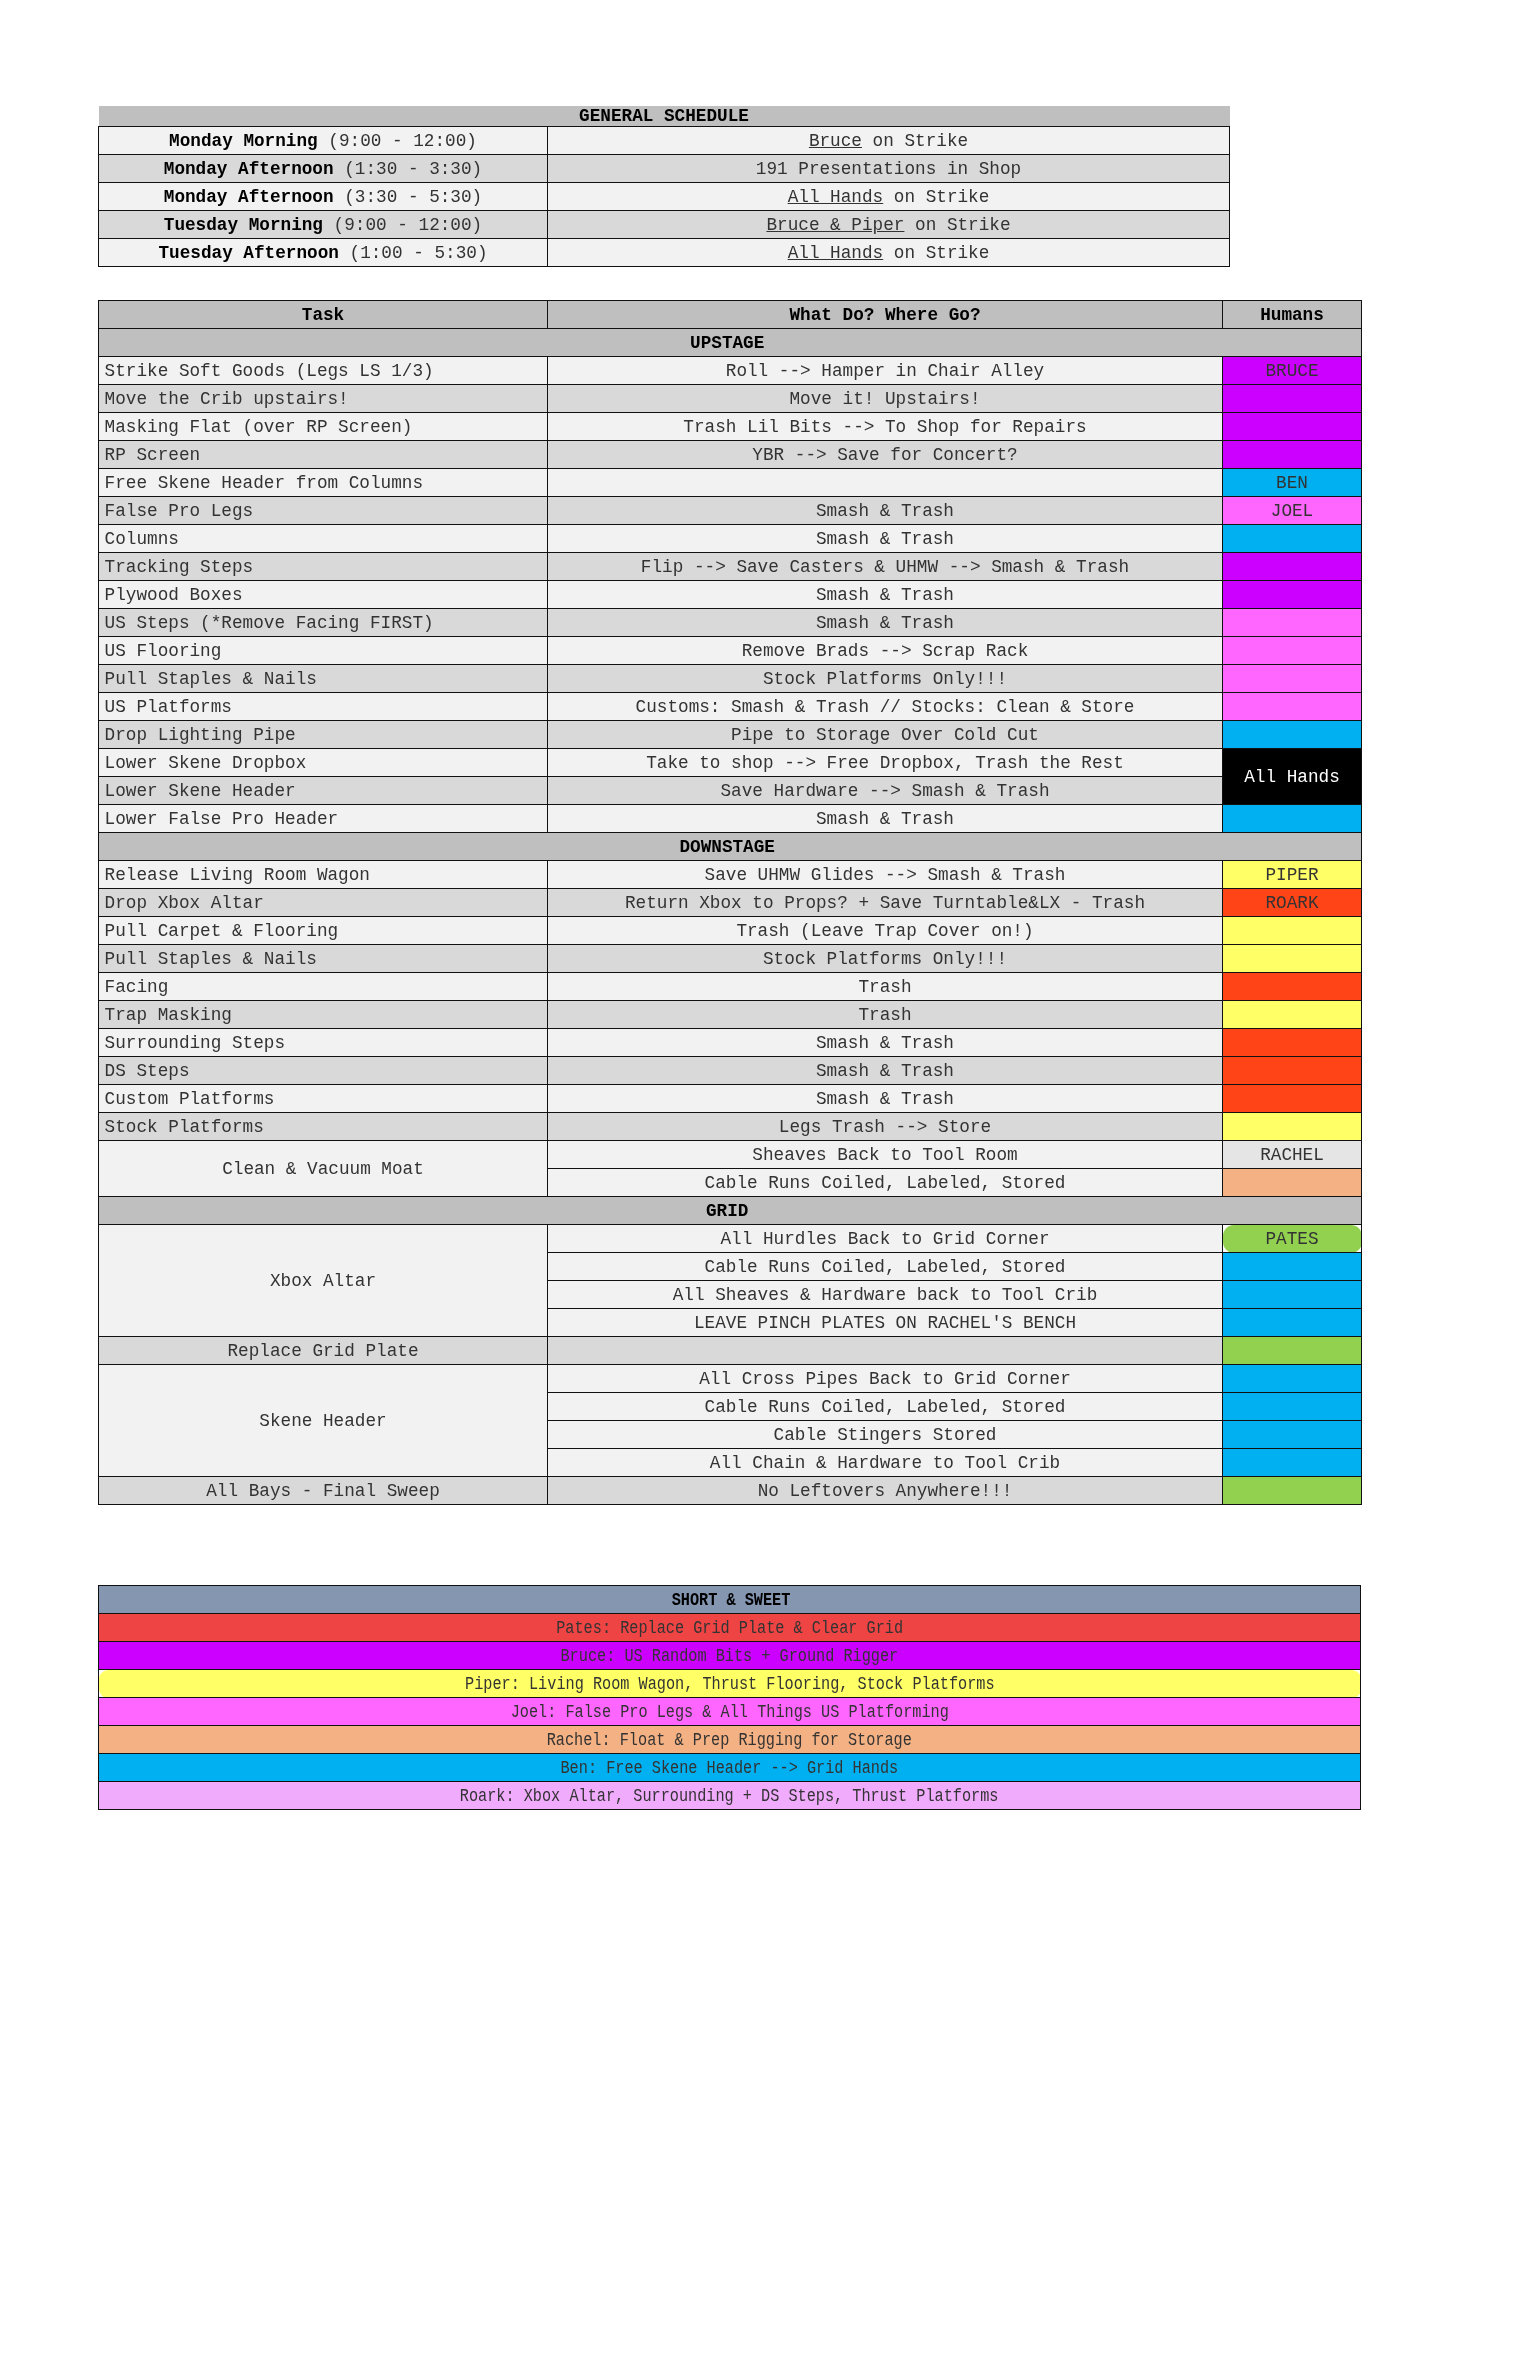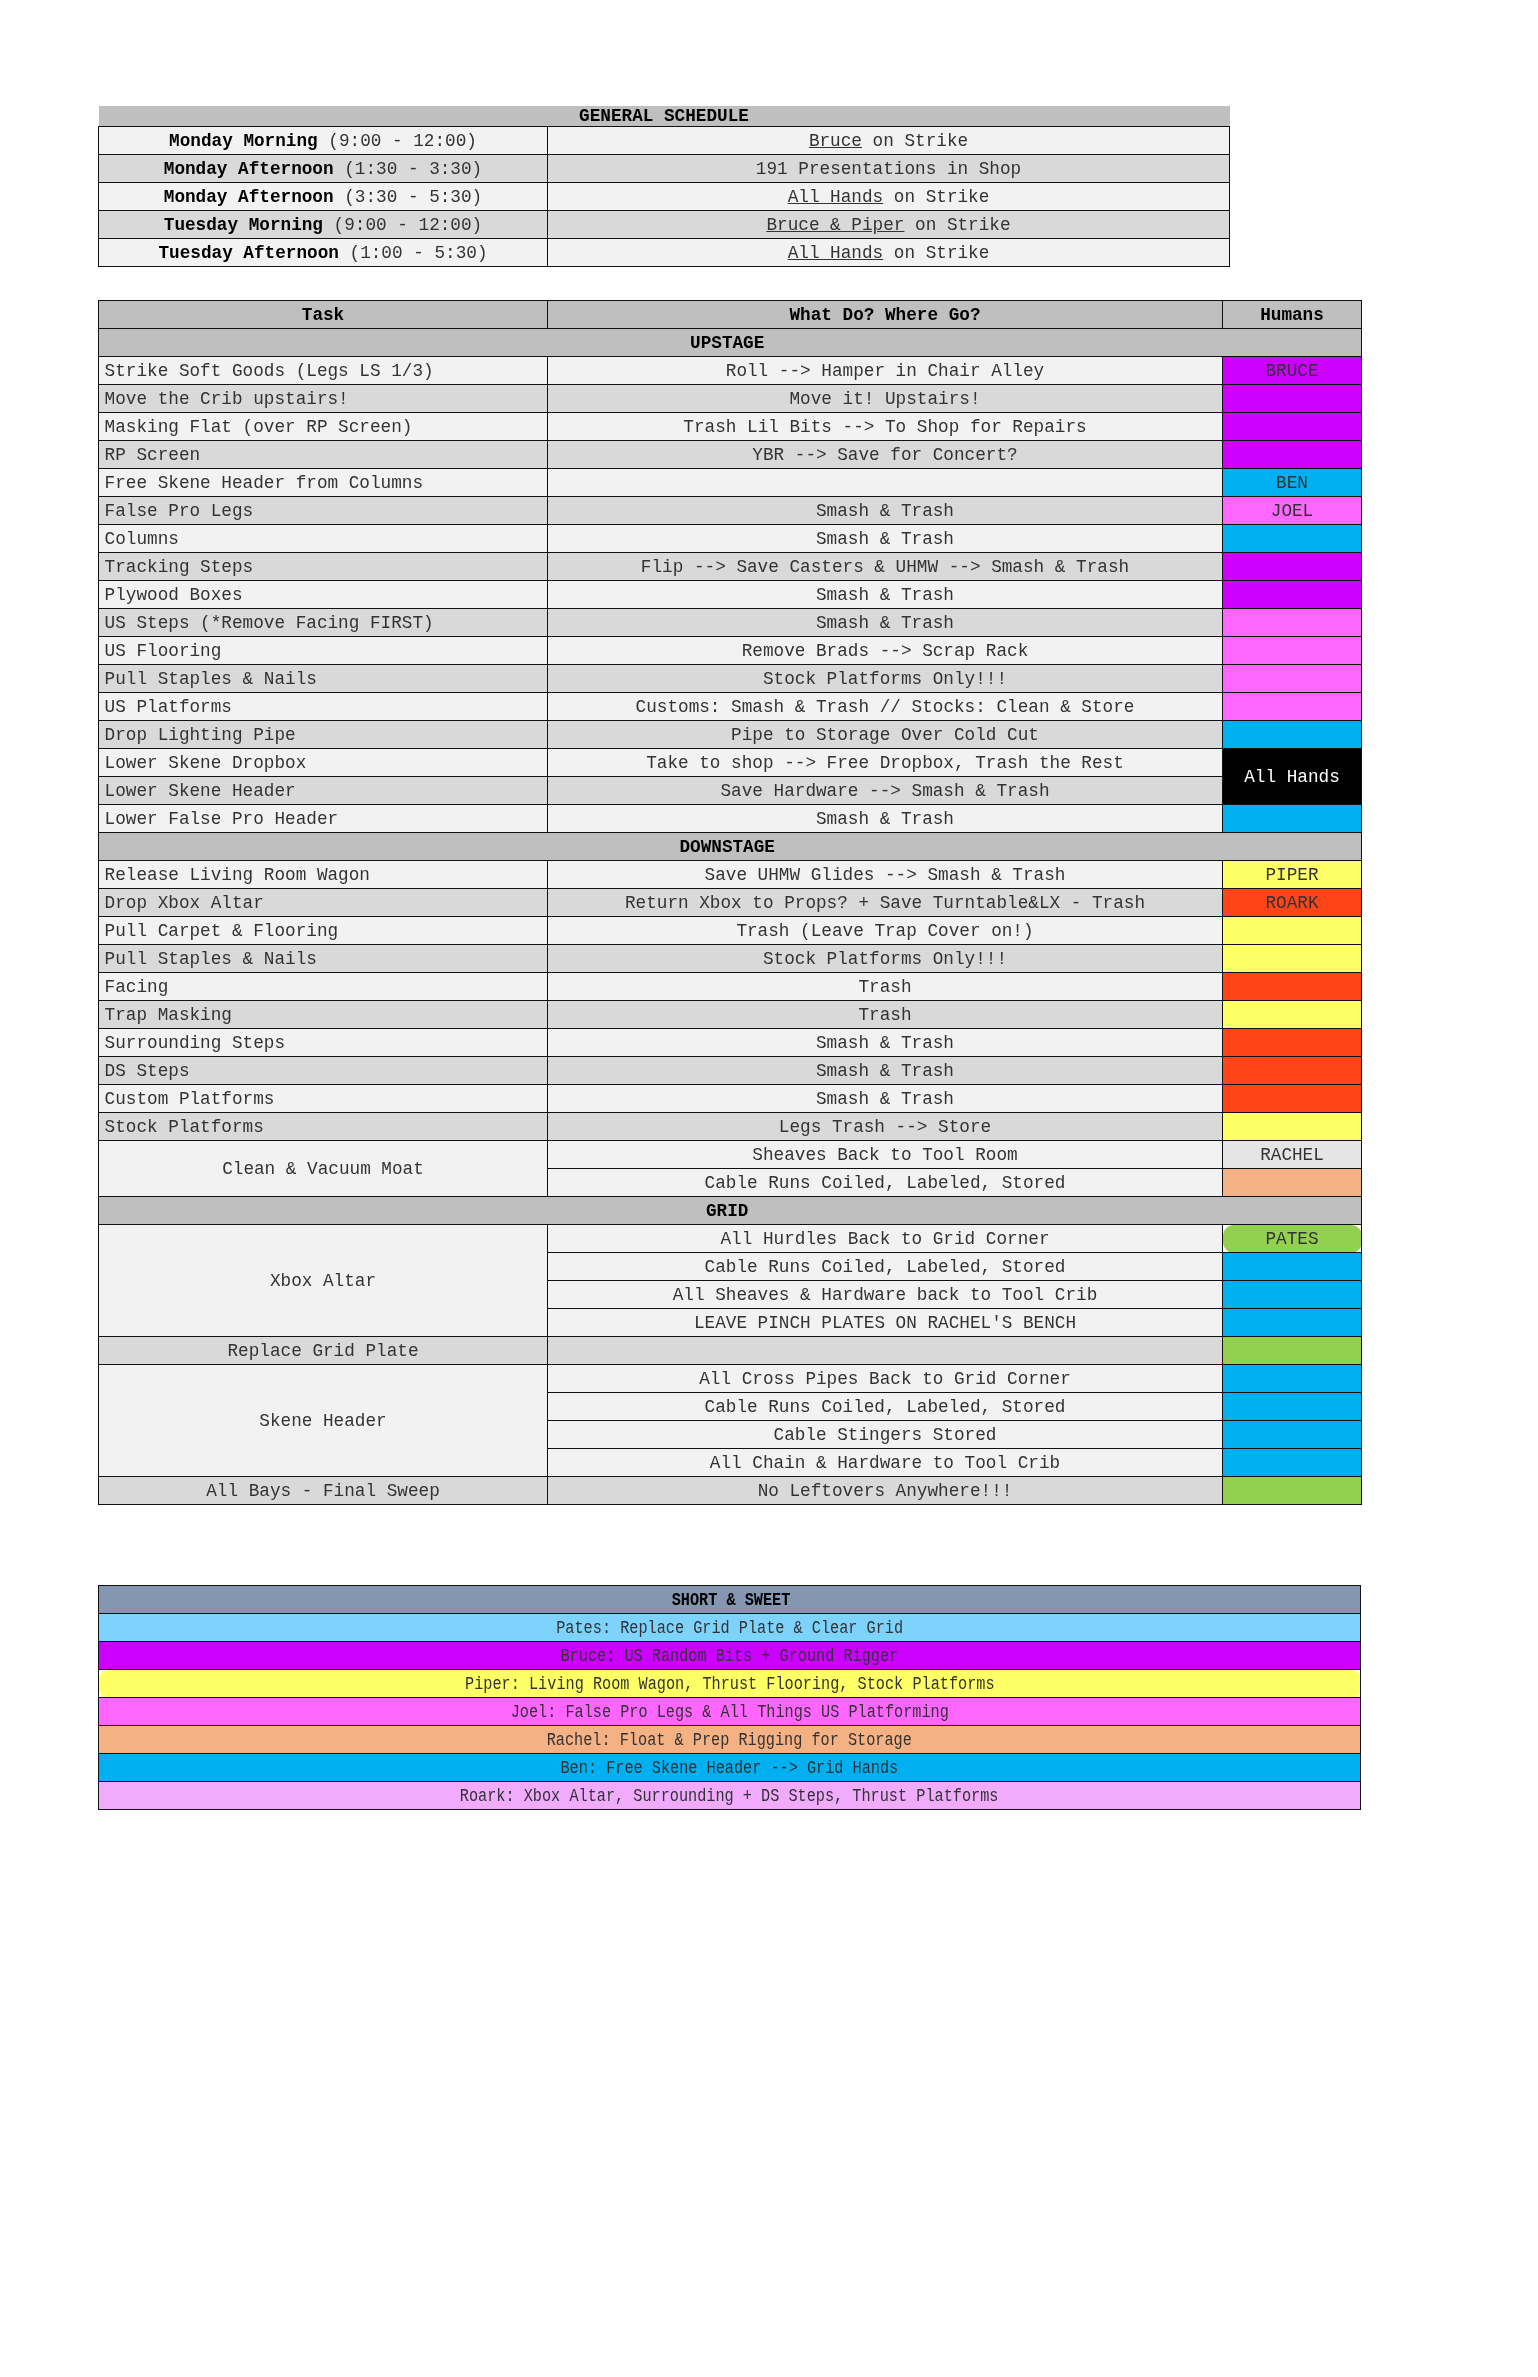--- a/index.html
+++ b/index.html
@@ -277,21 +277,21 @@
       </tr>
     </tbody>
 </table>
 
 <table id="summary">
   <tbody id="summary-body">
     <tr>
       <td class="sumhdr"><span class="cond">SHORT &amp; SWEET</span></td>
     </tr>
   <tr>
-        <td style="background: #7dd3fc; margin-top: 26px;"><span class="cond">Pates: Replace Grid Plate &amp; Clear Grid</span></td>
+        <td style="background: #ef4444; margin-top: 26px;"><span class="cond">Pates: Replace Grid Plate &amp; Clear Grid</span></td>
       </tr>
       <tr>
         <td style="background: rgb(204, 0, 255);"><span class="cond">Bruce: US Random Bits + Ground Rigger</span></td>
       </tr>
       <tr>
         <td style="background: rgb(255, 255, 102); border-radius: 9px;"><span class="cond">Piper: Living Room Wagon, Thrust Flooring, Stock Platforms</span></td>
       </tr>
       <tr>
         <td style="background: rgb(255, 102, 255);"><span class="cond">Joel: False Pro Legs &amp; All Things US Platforming</span></td>
       </tr>

